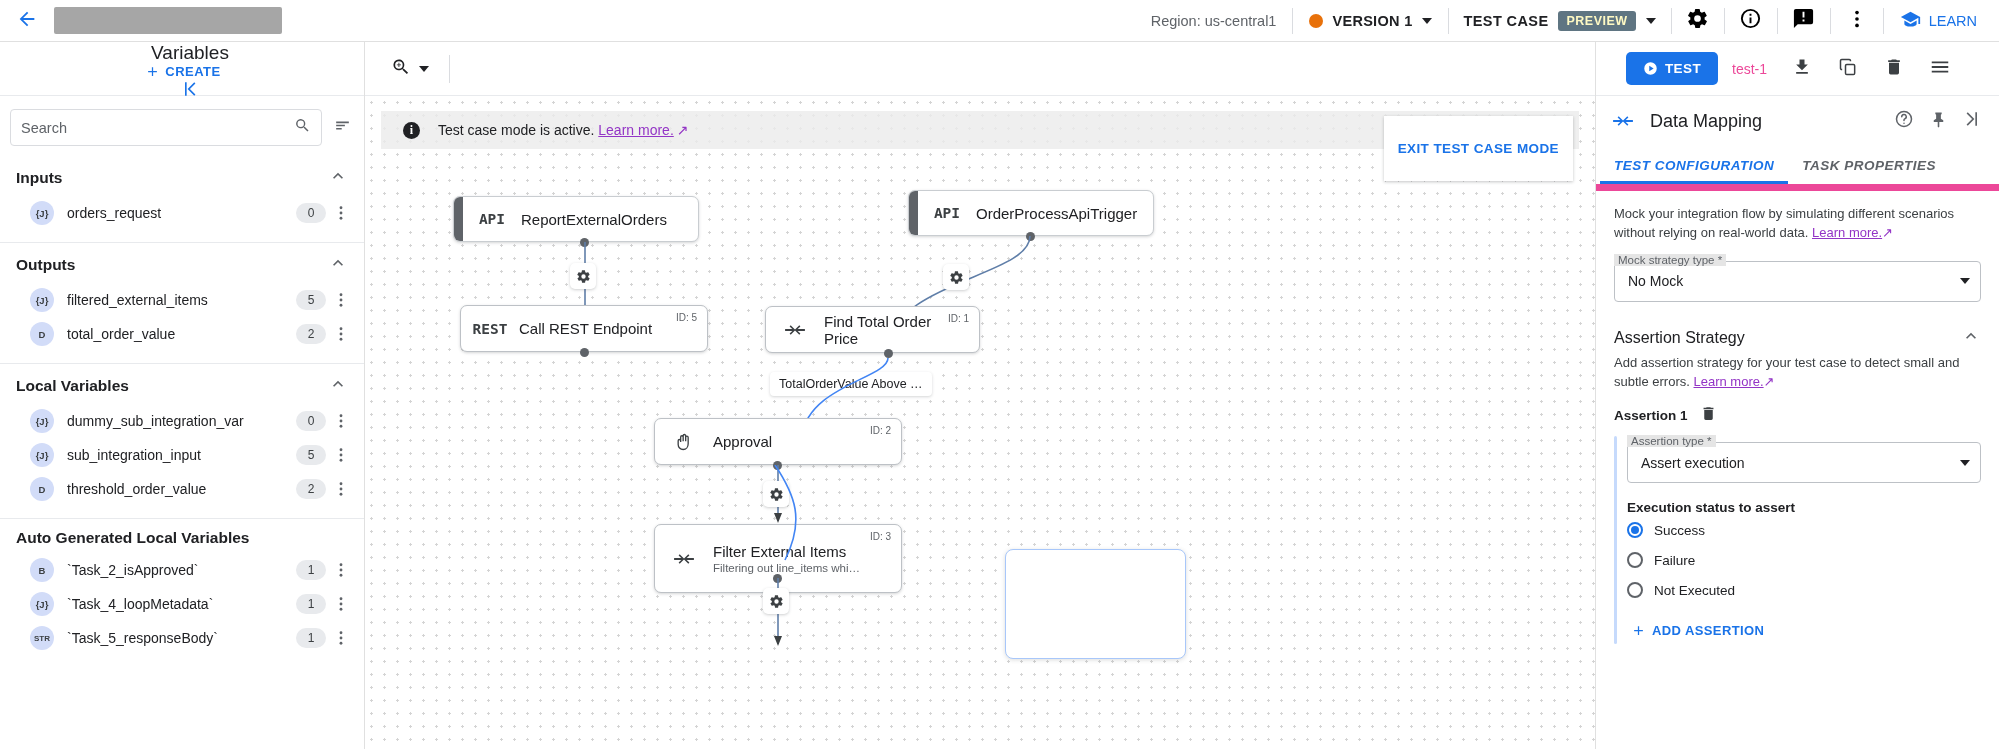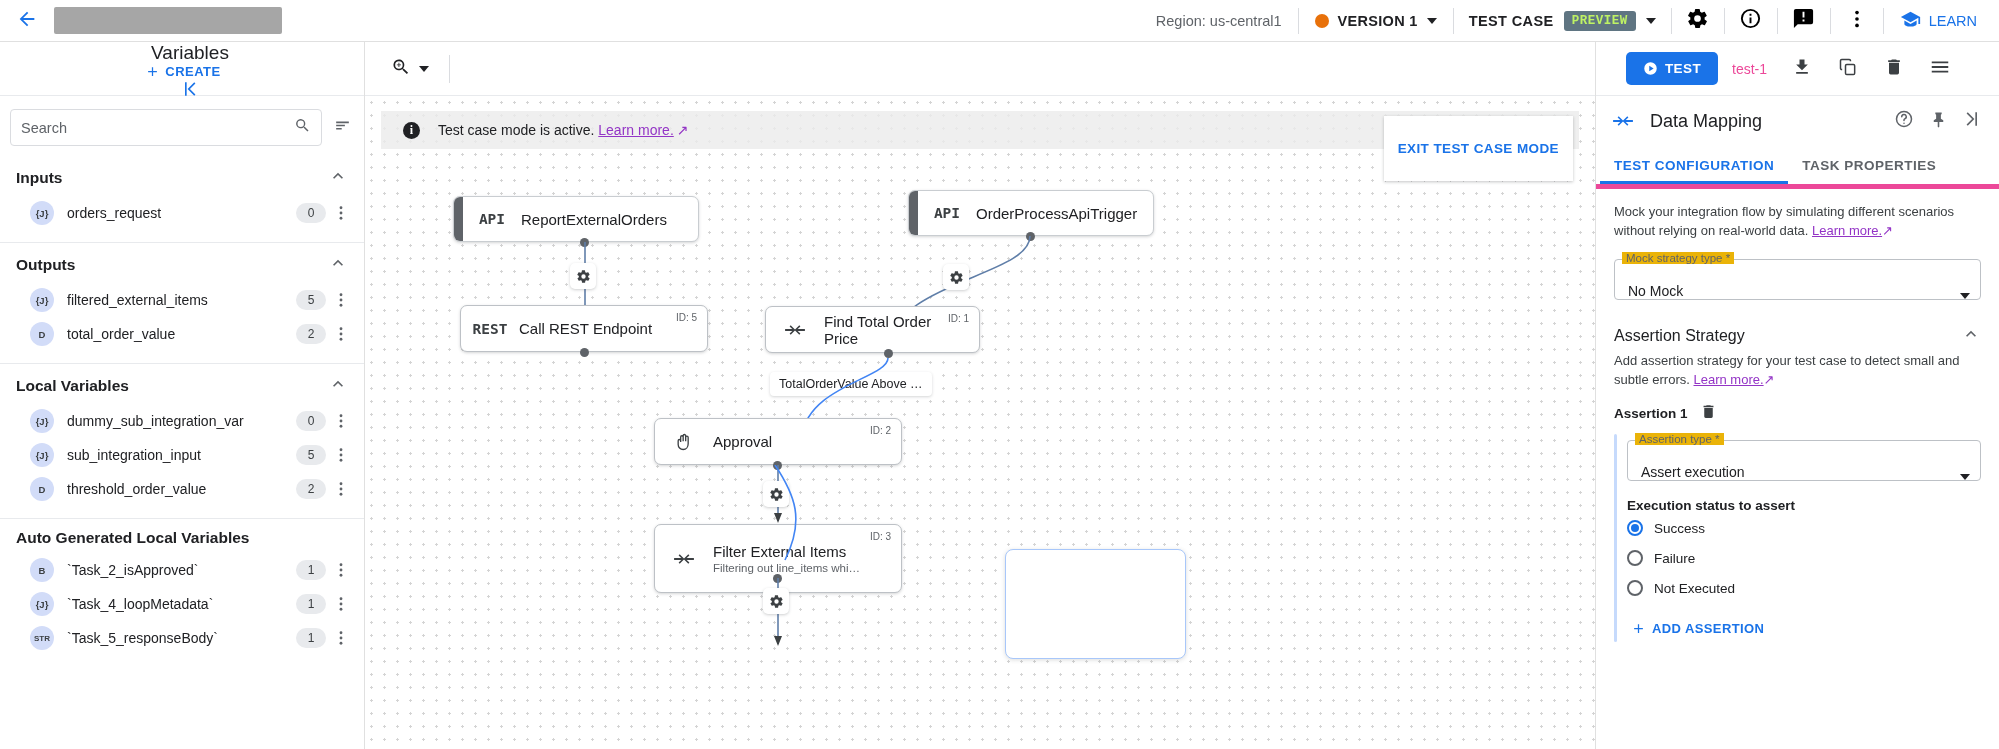--- a/index.html
+++ b/index.html
@@ -13,21 +13,21 @@
   .title-redact { width:228px; height:27px; background:#a6a6a6; border-radius:2px; }
   .top-spacer { flex:1; }
   .region-txt { font-size:14.5px; color:#5f6368; padding:0 16px; }
   .tdiv { width:1px; height:26px; background:#dadce0; }
   .version-chip { display:flex; align-items:center; gap:9px; padding:0 16px; cursor:pointer; }
   .ver-dot { width:14px; height:14px; border-radius:50%; background:#e8710a; }
   .ver-label { font-size:14.5px; font-weight:700; letter-spacing:.3px; color:#202124; }
   .caret { width:0;height:0;border-left:5px solid transparent;border-right:5px solid transparent;border-top:6px solid #202124; }
   .testcase-chip { display:flex; align-items:center; gap:10px; padding:0 15px; cursor:pointer; }
   .tc-label { font-size:14.5px; font-weight:700; letter-spacing:.4px; }
-  .preview-badge { background:#5f7582; color:#bef264; font-size:12.5px; font-weight:700; letter-spacing:.5px; padding:3px 8px; border-radius:3px;font-family:Liberation Mono, monospace; }
+  .preview-badge { background:#5f7582; color:#fef9c3; font-size:12.5px; font-weight:700; letter-spacing:.5px; padding:3px 8px; border-radius:3px; }
   .icon-btn { width:52px; height:42px; display:flex; align-items:center; justify-content:center; cursor:pointer; }
   .learn-btn { display:flex; align-items:center; gap:8px; padding:0 22px 0 16px; cursor:pointer; color:#1a73e8; font-size:14.5px; font-weight:500; }
 
   
   .body { display:flex; height:707px; }
 
   
   .leftpanel { width:365px; border-right:1px solid #e0e0e0; display:flex; flex-direction:column; background:#fff; }
   .lp-head { height:54px; display:flex; align-items:center; padding-left:16px; border-bottom:1px solid #e8eaed;flex-direction:column; }
   .lp-title { font-size:19px; font-weight:400; color:#202124; flex:1; }
@@ -96,29 +96,29 @@
   .rightpanel { width:404px; border-left:1px solid #e0e0e0; display:flex; flex-direction:column; background:#fff; }
   .rp-toolbar { height:54px; display:flex; align-items:center; justify-content:center; gap:0; padding-right:6px; border-bottom:1px solid #e8eaed; }
   .test-btn { display:flex; align-items:center; gap:7px; background:#1a73e8; color:#fff; border:none; border-radius:5px;
     padding:9px 17px; font-size:13.5px; font-weight:700; letter-spacing:.4px; cursor:pointer; font-family:inherit; margin-right:14px; }
   .test-name { font-size:14px; color:#ec4899; margin-right:12px; }
   .rp-ico { width:46px; height:42px; display:flex; align-items:center; justify-content:center; cursor:pointer; color:#3c4043; }
   .rp-head { height:50px; display:flex; align-items:center; padding:0 10px 0 16px; }
   .rp-head-ico { color:#1a73e8; display:flex; align-items:center; }
   .rp-title { flex:1; font-size:18px; font-weight:400; margin-left:16px; color:#202124; }
   .rp-hicon { width:34px; height:34px; display:flex; align-items:center; justify-content:center; cursor:pointer; color:#5f6368; }
-  .tabs { display:flex; border-bottom:5px solid #ec4899; padding:0 4px; }
+  .tabs { display:flex; border-bottom:7px solid #ec4899; padding:0 4px;font-style:italic; }
   .tab { padding:12px 14px 11px 14px; font-size:13.5px; font-weight:700; letter-spacing:.5px; color:#5f6368; cursor:pointer; }
   .tab.active { color:#1a73e8; box-shadow:inset 0 -3px 0 #1a73e8; }
   .rp-body { flex:1; overflow:hidden; padding:14px 18px 0 18px; }
   .rp-desc { font-size:13px; color:#3c4043; line-height:1.45; }
   .rp-link { color:#9334c6; text-decoration:underline; cursor:pointer; }
   .field { position:relative; margin-top:18px; }
-  .fld-legend { position:absolute; top:-7px; left:8px; background:#eab308; padding:0 4px; font-size:11.5px; color:#5f6368; }
-  .fld-sel { height:41px; border:1px solid #bdc1c6; border-radius:4px; display:flex; align-items:flex-end; padding:0 10px 0 13px; cursor:pointer; }
+  .fld-legend { position:absolute; top:-7px; left:0; background:#e5e5e5; padding:0 4px; font-size:11.5px; color:#5f6368; }
+  .fld-sel { height:41px; border:1px solid #bdc1c6; border-radius:4px; display:flex; align-items:center; padding:0 10px 0 13px; cursor:pointer; }
   .fld-val { flex:1; font-size:14px; color:#202124; }
   .sec-title-row { display:flex; align-items:center; margin-top:24px; padding-bottom:4px; }
   .sec-title { flex:1; font-size:16px; font-weight:500; color:#202124; }
   .assert-hd { display:flex; align-items:center; margin-top:14px; }
   .assert-lbl { font-size:13.5px; font-weight:700; color:#202124; margin-right:12px; }
   .assert-card { display:flex; margin-top:10px; }
   .assert-bar { width:3px; background:#c6dafc; border-radius:2px; margin-right:10px; flex-shrink:0; }
   .assert-inner { flex:1; }
   .exec-lbl { font-size:13.5px; font-weight:700; color:#202124; margin-top:17px; }
   .radio-row { display:flex; align-items:center; height:30px; gap:11px; cursor:pointer; }

